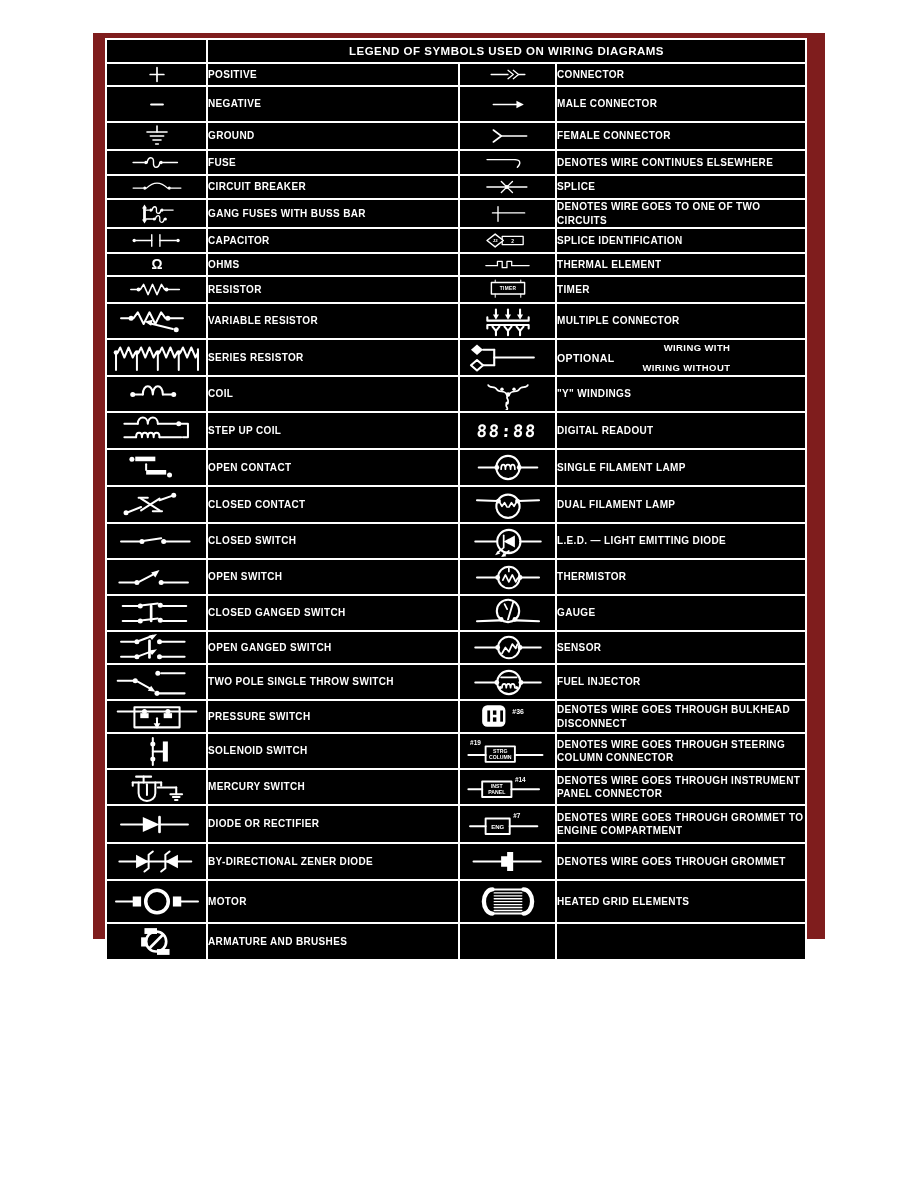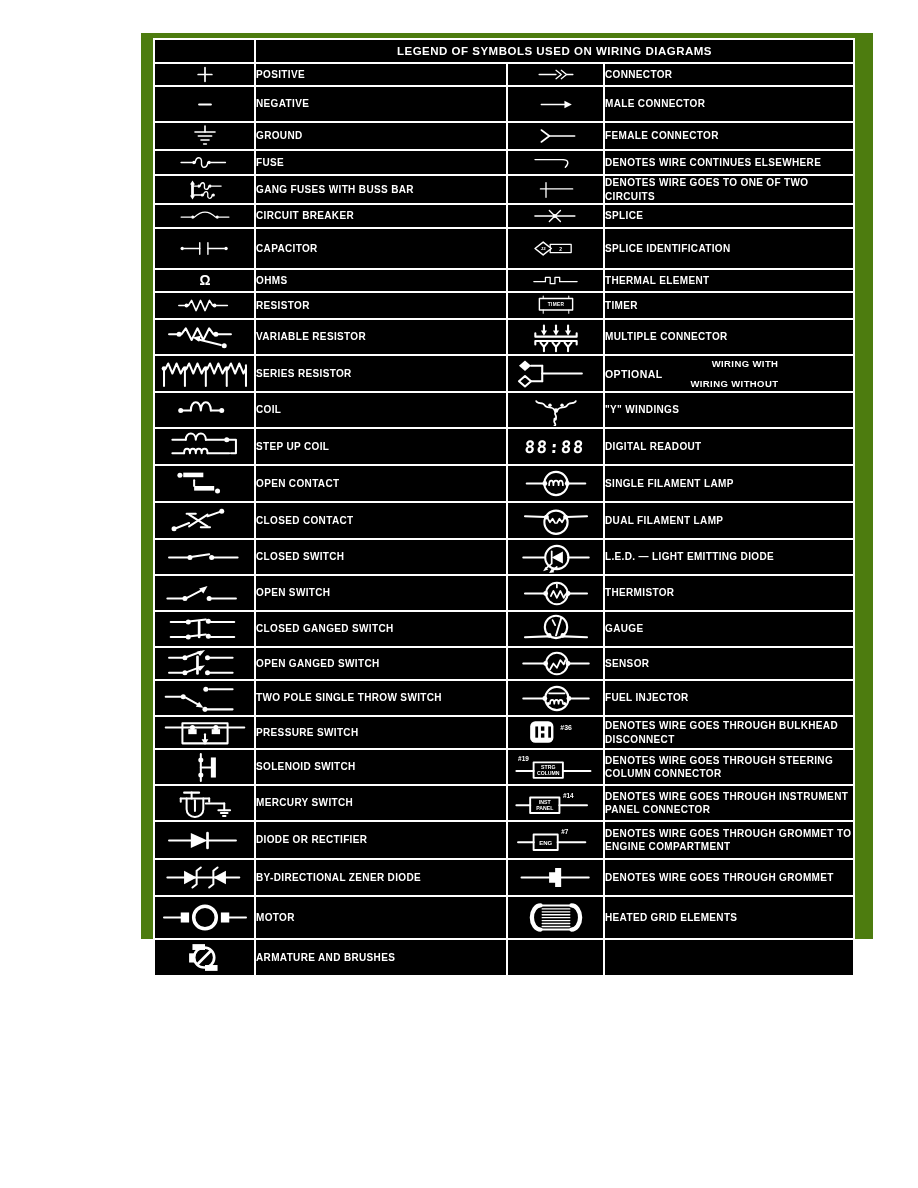--- a/index.html
+++ b/index.html
@@ -1,18 +1,18 @@
 <!DOCTYPE html>
 <html><head>
 <meta charset="utf-8">
 <style>
   html,body{margin:0;padding:0;}
   body{width:918px;height:1188px;background:#ffffff;position:relative;overflow:hidden;
        font-family:"Liberation Sans",sans-serif;}
-  .panel{position:absolute;left:93px;top:33px;width:732px;height:906px;background:#4d7c0f;margin-left:48px;}
+  .panel{position:absolute;left:93px;top:33px;width:732px;height:906px;background:#7f1d1d;}
   table.legend{position:absolute;left:12px;top:5px;border-collapse:collapse;table-layout:fixed;background:#000;}
   table.legend td,table.legend th{border:2px solid #fff;padding:0;overflow:hidden;}
   th.hdr{font:bold 11.5px "Liberation Sans",sans-serif;color:#fff;letter-spacing:.5px;text-align:center;height:22px;}
   td.lbl{font:bold 10px "Liberation Sans",sans-serif;color:#fff;letter-spacing:.35px;
          padding-left:14px;padding-right:14px;vertical-align:middle;line-height:1.35;}
   td.sym{text-align:center;vertical-align:middle;}
   td.sym svg{display:block;margin:0 auto;}
   svg.s{stroke:#fff;fill:none;stroke-width:2.4;stroke-linecap:round;stroke-linejoin:round;}
   svg.s .f{fill:#fff;stroke:none;}
   svg.s .d{fill:#fff;stroke:none;}
@@ -113,20 +113,41 @@
               <svg class="s" viewBox="0 0 100 36" style="height: 21px; width: 92px;">
                 <line x1="14" y1="13" x2="62" y2="13"></line>
                 <path d="M62,13 c9,0 11,6 4,13"></path>
               </svg>
             </td>
             <td class="lbl"><span>DENOTES WIRE CONTINUES ELSEWHERE</span></td>
           </tr>
           <tr style="height: 24px;">
             <td class="sym">
               <svg class="s" viewBox="0 0 110 36" style="height: 20px; width: 92px;">
+                <line x1="12" y1="20" x2="30" y2="20"></line>
+                <circle class="d" cx="33" cy="20" r="3"></circle>
+                <path d="M36,20 Q55,2 74,20"></path>
+                <circle class="d" cx="77" cy="20" r="3"></circle>
+                <line x1="80" y1="20" x2="98" y2="20"></line>
+              </svg>
+            </td>
+            <td class="lbl"><span>CIRCUIT BREAKER</span></td>
+            <td class="sym">
+              <svg class="s" viewBox="0 0 100 36" style="height: 20px; width: 92px;">
+                <line x1="12" y1="18" x2="84" y2="18"></line>
+                <line x1="38" y1="8" x2="58" y2="28"></line>
+                <line x1="38" y1="28" x2="58" y2="8"></line>
+                <circle class="d" cx="48" cy="18" r="3.5"></circle>
+              </svg>
+            </td>
+            <td class="lbl"><span>SPLICE</span></td>
+          </tr>
+          <tr style="height: 24px;">
+            <td class="sym">
+              <svg class="s" viewBox="0 0 110 36" style="height: 20px; width: 92px;">
                 <rect class="f" x="30" y="6" width="5" height="24"></rect>
                 <polygon class="f" points="32.5,1 28,8 37,8"></polygon>
                 <polygon class="f" points="32.5,35 28,28 37,28"></polygon>
                 <line x1="35" y1="11" x2="41" y2="11"></line>
                 <circle class="d" cx="44" cy="11" r="2.8"></circle>
                 <path d="M46,11 C48,3 55,3 54,11 C53,19 61,19 62,11"></path>
                 <circle class="d" cx="64" cy="11" r="2.8"></circle>
                 <line x1="67" y1="11" x2="84" y2="11"></line>
                 <line x1="35" y1="27" x2="47" y2="27"></line>
                 <circle class="d" cx="50" cy="27" r="2.8"></circle>
@@ -136,42 +157,21 @@
             </td>
             <td class="lbl"><span>GANG FUSES WITH BUSS BAR</span></td>
             <td class="sym">
               <svg class="s" viewBox="0 0 100 36" style="height: 20px; width: 92px;">
                 <line x1="32" y1="5" x2="32" y2="31"></line>
                 <line x1="22" y1="16" x2="80" y2="16"></line>
               </svg>
             </td>
             <td class="lbl"><span>DENOTES WIRE GOES TO ONE OF TWO CIRCUITS</span></td>
           </tr>
-          <tr style="height: 24px;">
-            <td class="sym">
-              <svg class="s" viewBox="0 0 110 36" style="height: 20px; width: 92px;">
-                <line x1="12" y1="20" x2="30" y2="20"></line>
-                <circle class="d" cx="33" cy="20" r="3"></circle>
-                <path d="M36,20 Q55,2 74,20"></path>
-                <circle class="d" cx="77" cy="20" r="3"></circle>
-                <line x1="80" y1="20" x2="98" y2="20"></line>
-              </svg>
-            </td>
-            <td class="lbl"><span>CIRCUIT BREAKER</span></td>
-            <td class="sym">
-              <svg class="s" viewBox="0 0 100 36" style="height: 20px; width: 92px;">
-                <line x1="12" y1="18" x2="84" y2="18"></line>
-                <line x1="38" y1="8" x2="58" y2="28"></line>
-                <line x1="38" y1="28" x2="58" y2="8"></line>
-                <circle class="d" cx="48" cy="18" r="3.5"></circle>
-              </svg>
-            </td>
-            <td class="lbl"><span>SPLICE</span></td>
-          </tr>
-          <tr style="height: 41px;">
+          <tr style="height: 25px;">
             <td class="sym">
               <svg class="s" viewBox="0 0 110 36" style="height: 21px; width: 92px;">
                 <circle class="d" cx="16" cy="18" r="3"></circle>
                 <line x1="19" y1="18" x2="46" y2="18"></line>
                 <line x1="46" y1="8" x2="46" y2="28"></line>
                 <line x1="60" y1="8" x2="60" y2="28"></line>
                 <line x1="60" y1="18" x2="88" y2="18"></line>
                 <circle class="d" cx="91" cy="18" r="3"></circle>
               </svg>
             </td>

